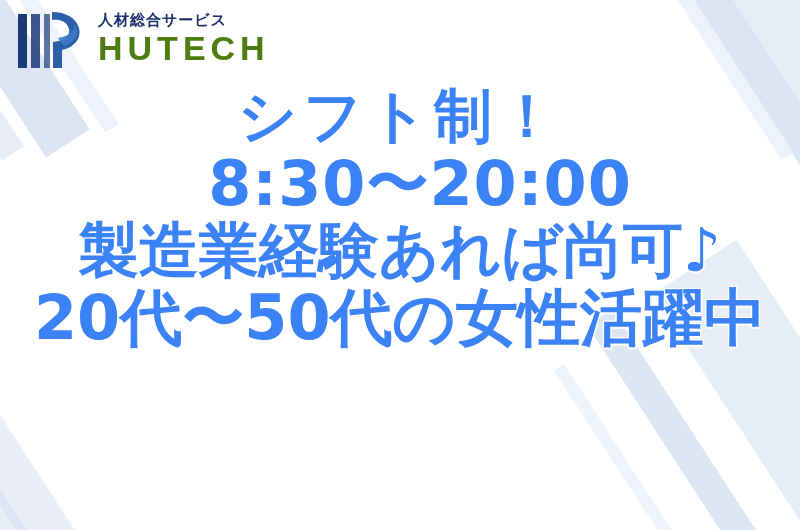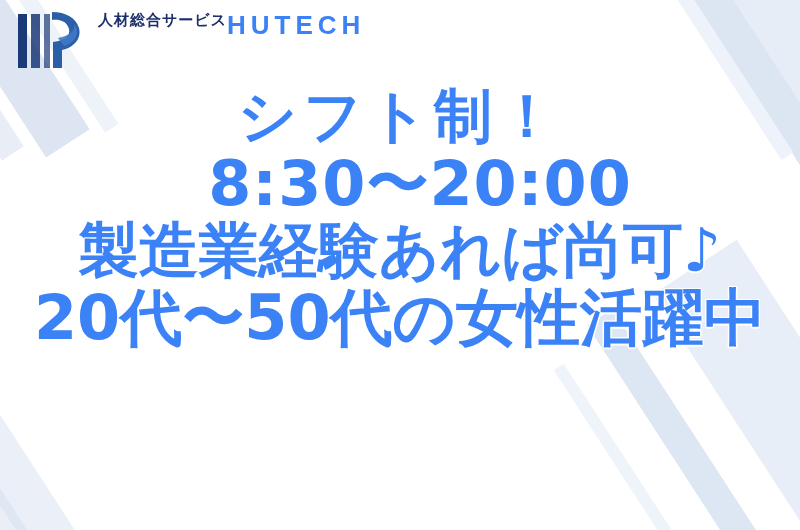--- a/index.html
+++ b/index.html
@@ -66,38 +66,38 @@
   }
   .logo-mark {
     width: 72px;
     height: 66px;
     position: relative;
     flex: 0 0 auto;
   }
   .logo-text-wrap {
     margin-left: 12px;
     display: flex;
-    flex-direction: row;
+    flex-direction: column;
     justify-content: flex-start;
     padding-top: 4px;
   }
   .logo-tagline {
     font-size: 15px;
     letter-spacing: 1px;
     color: #1c2f6b;
     font-weight: 600;
     line-height: 1;
     margin-bottom: 4px;
     font-family: "Liberation Sans", sans-serif;
   }
   .logo-name {
-    font-size: 26px;
+    font-size: 34px;
     font-weight: 700;
     letter-spacing: 5px;
-    color: #3b82f6;
+    color: #4d7c0f;
     line-height: 1;
     font-family: "Liberation Sans", sans-serif;
   }
 
   
   .copy {
     position: absolute;
     left: 0;
     right: 0;
     top: 86px;

